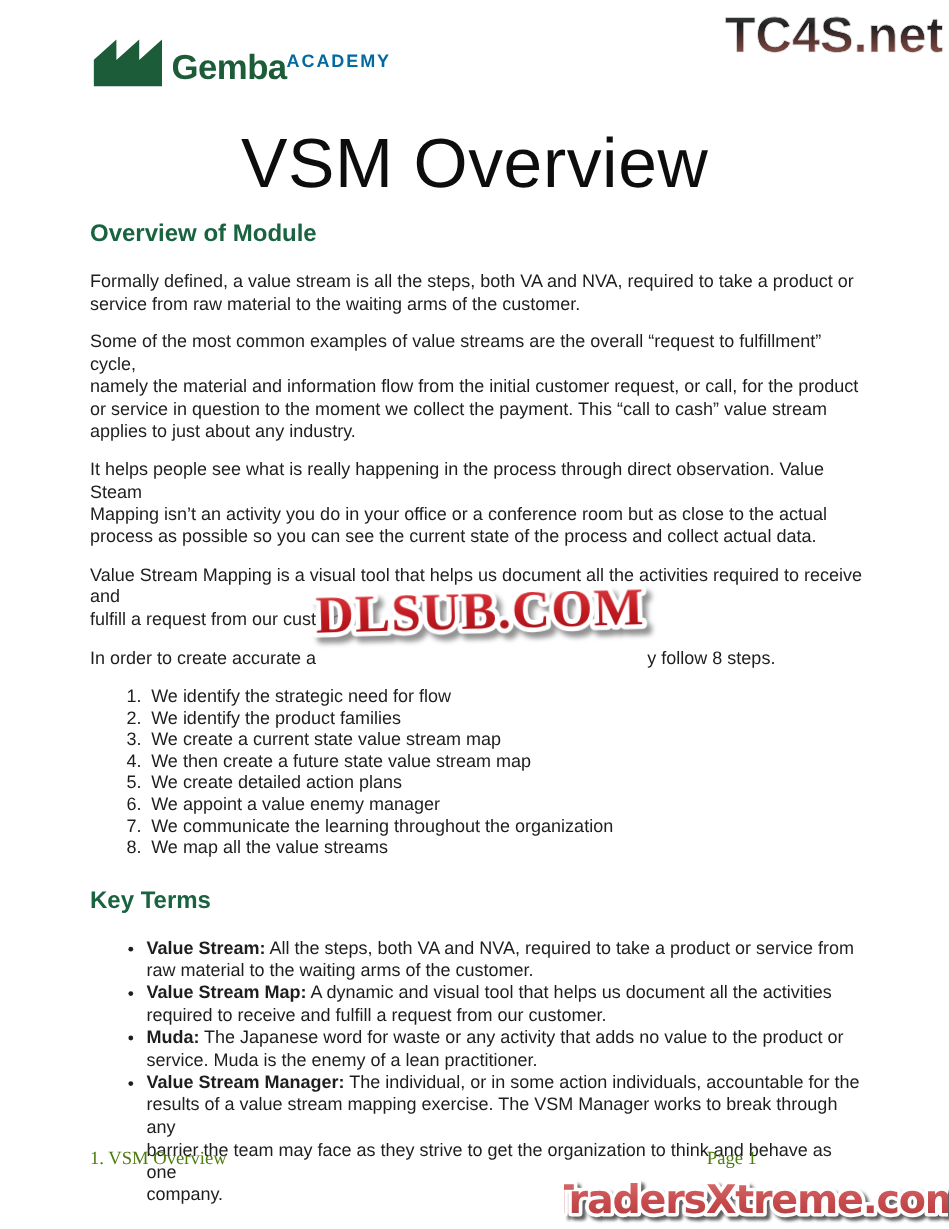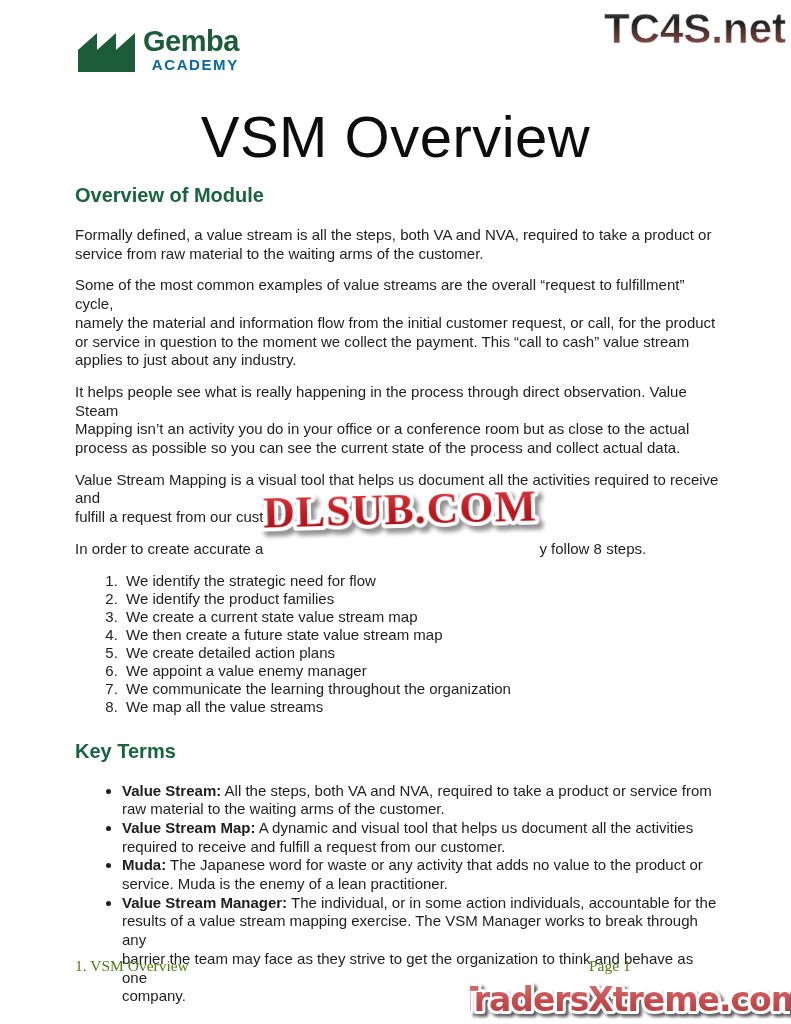--- a/index.html
+++ b/index.html
@@ -11,21 +11,21 @@
     overflow: hidden;
     color: #1e1e1e;
   }
 
   
   .logo {
     position: absolute; left: 78px; top: 26px;
     display: flex; align-items: flex-end; gap: 5px;
   }
   .logo svg { display: block; }
-  .logo-text { display: flex; flex-direction: column; line-height: 1; align-items: flex-end; }
+  .logo-text { display: flex; flex-direction: row; line-height: 1; }
   .logo-name {
     font-size: 29px; font-weight: bold; color: #1c5c38;
     letter-spacing: -0.5px;
   }
   .logo-sub {
     font-size: 15px; font-weight: bold; color: #0369a1;
     letter-spacing: 1.6px; margin-top: 1px;
   }
 
   

